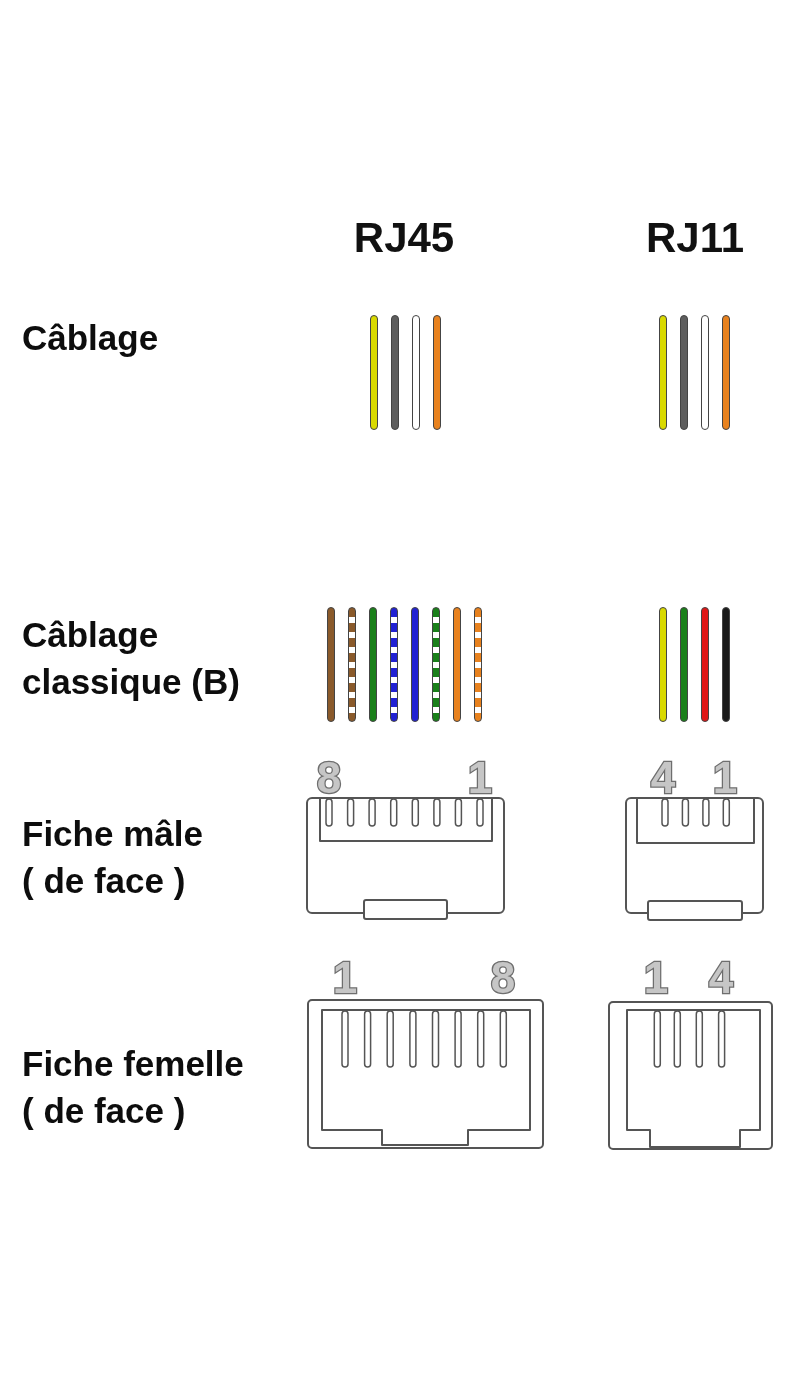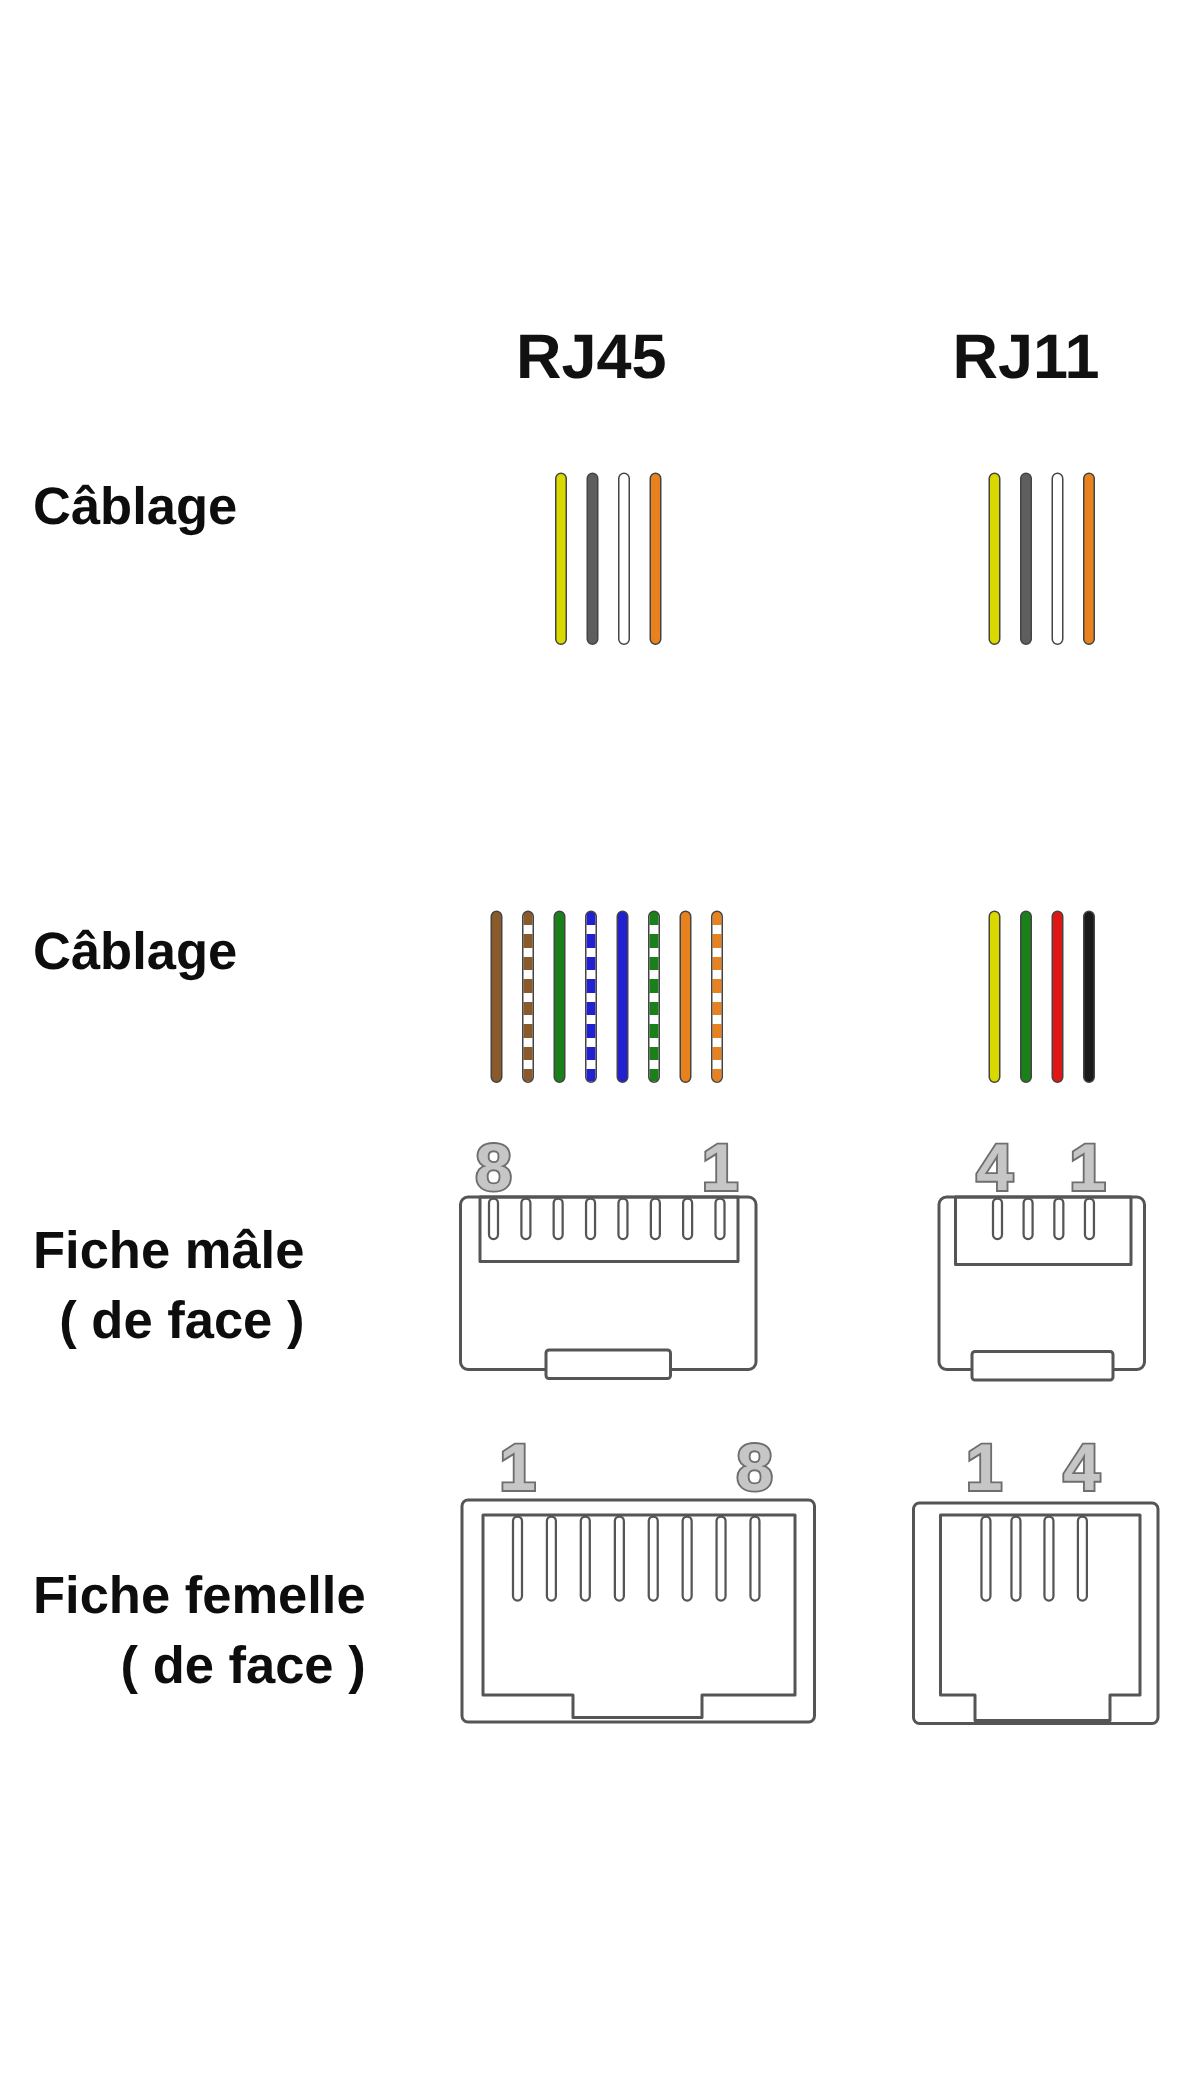--- a/index.html
+++ b/index.html
@@ -12,28 +12,28 @@
     overflow:hidden;
   }
   .title {
     position:absolute; left:10px; top:214px;
     font-weight:bold; font-size:18px; letter-spacing:-0.2px;
     color:#111;
   }
   .col-header {
     position:absolute; top:216px; width:120px;
     font-weight:bold; font-size:42px; line-height:44px;
-    text-align:left; color:#111;
+    text-align:center; color:#111;
   }
   .col-header.rj45 { left:344px; }
   .col-header.rj11 { left:635px; }
   .row-label {
     position:absolute; left:22px;
     font-weight:bold; font-size:35px; line-height:47px;
-    color:#0d0d0d; white-space:nowrap;text-align:right;
+    color:#0d0d0d; white-space:nowrap;
   }
   .wires {
     position:absolute;
     display:flex; gap:13px;
   }
   .wire {
     width:8px; height:115px;
     border:1.5px solid #444;
     border-radius:4px;
   }
@@ -68,20 +68,21 @@
     </div>
   <div class="wires" style="left:659px; top:315px;">
       <div class="wire" style="background: rgb(217, 217, 0); border-color: rgb(68, 68, 68);"></div>
       <div class="wire" style="background: rgb(94, 94, 94); border-color: rgb(68, 68, 68);"></div>
       <div class="wire" style="background: rgb(255, 255, 255); border-color: rgb(68, 68, 68);"></div>
       <div class="wire" style="background: rgb(232, 130, 30); border-color: rgb(68, 68, 68);"></div>
     </div>
 
   <div class="row-label" style="top:611px;">
     <div>Câblage</div>
+    <div>classique (B)</div>
   </div>
   <div class="wires" style="left:327px; top:607px;">
       <div class="wire" style="background: rgb(138, 90, 43); border-color: rgb(68, 68, 68);"></div>
       <div class="wire" style="background: repeating-linear-gradient(rgb(138, 90, 43) 0px, rgb(138, 90, 43) 9px, rgb(255, 255, 255) 9px, rgb(255, 255, 255) 15px); border-color: rgb(68, 68, 68);"></div>
       <div class="wire" style="background: rgb(26, 128, 26); border-color: rgb(68, 68, 68);"></div>
       <div class="wire" style="background: repeating-linear-gradient(rgb(33, 33, 210) 0px, rgb(33, 33, 210) 9px, rgb(255, 255, 255) 9px, rgb(255, 255, 255) 15px); border-color: rgb(68, 68, 68);"></div>
       <div class="wire" style="background: rgb(33, 33, 210); border-color: rgb(68, 68, 68);"></div>
       <div class="wire" style="background: repeating-linear-gradient(rgb(26, 128, 26) 0px, rgb(26, 128, 26) 9px, rgb(255, 255, 255) 9px, rgb(255, 255, 255) 15px); border-color: rgb(68, 68, 68);"></div>
       <div class="wire" style="background: rgb(232, 130, 30); border-color: rgb(68, 68, 68);"></div>
       <div class="wire" style="background: repeating-linear-gradient(rgb(232, 130, 30) 0px, rgb(232, 130, 30) 9px, rgb(255, 255, 255) 9px, rgb(255, 255, 255) 15px); border-color: rgb(68, 68, 68);"></div>

